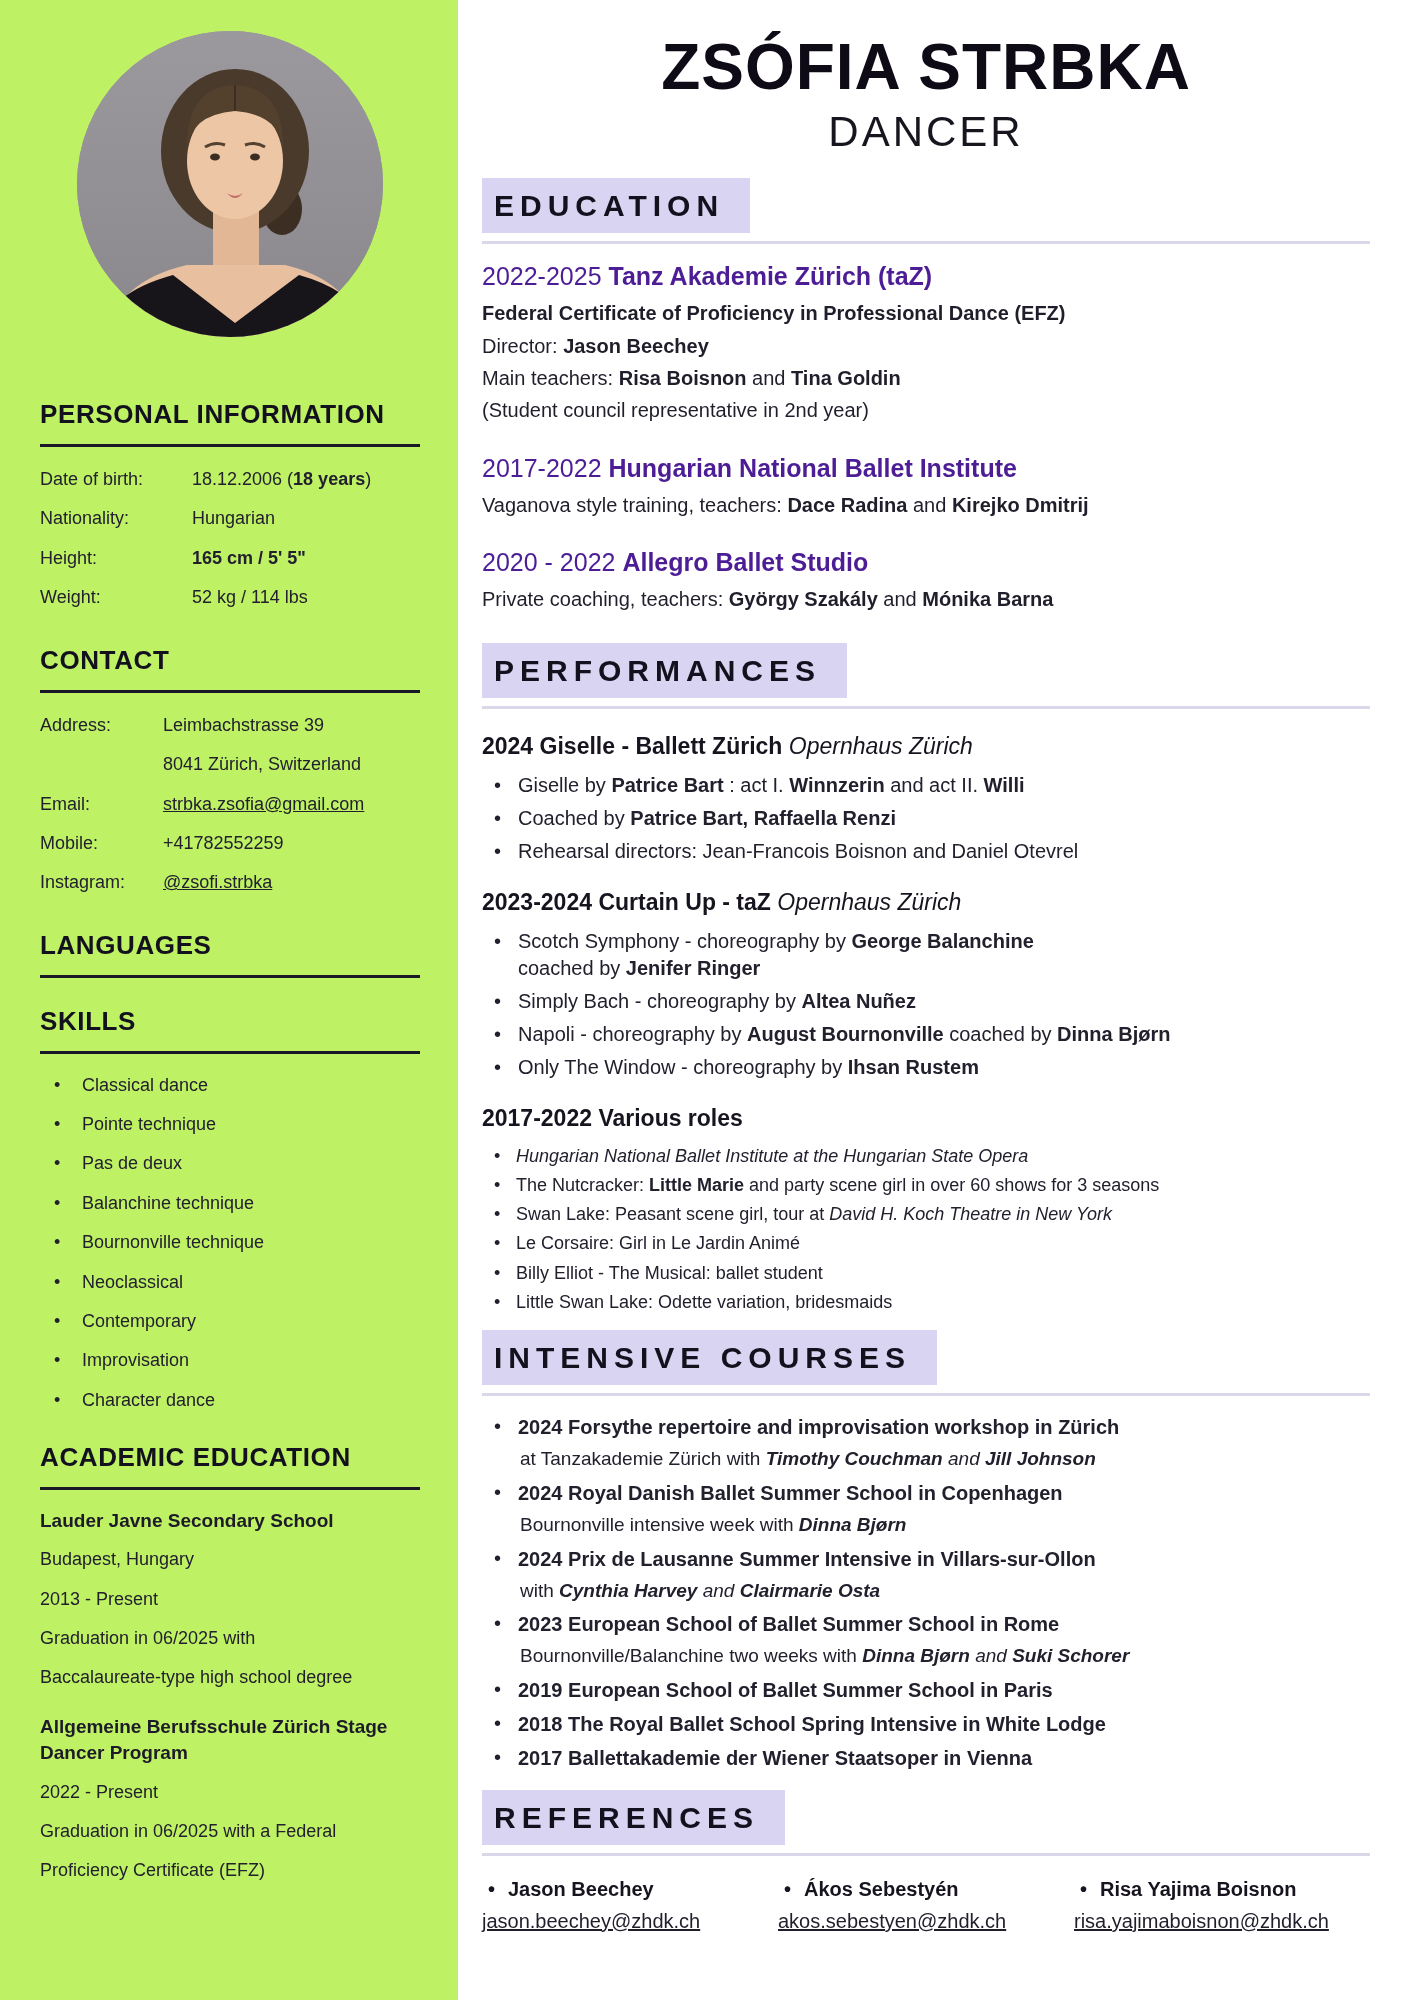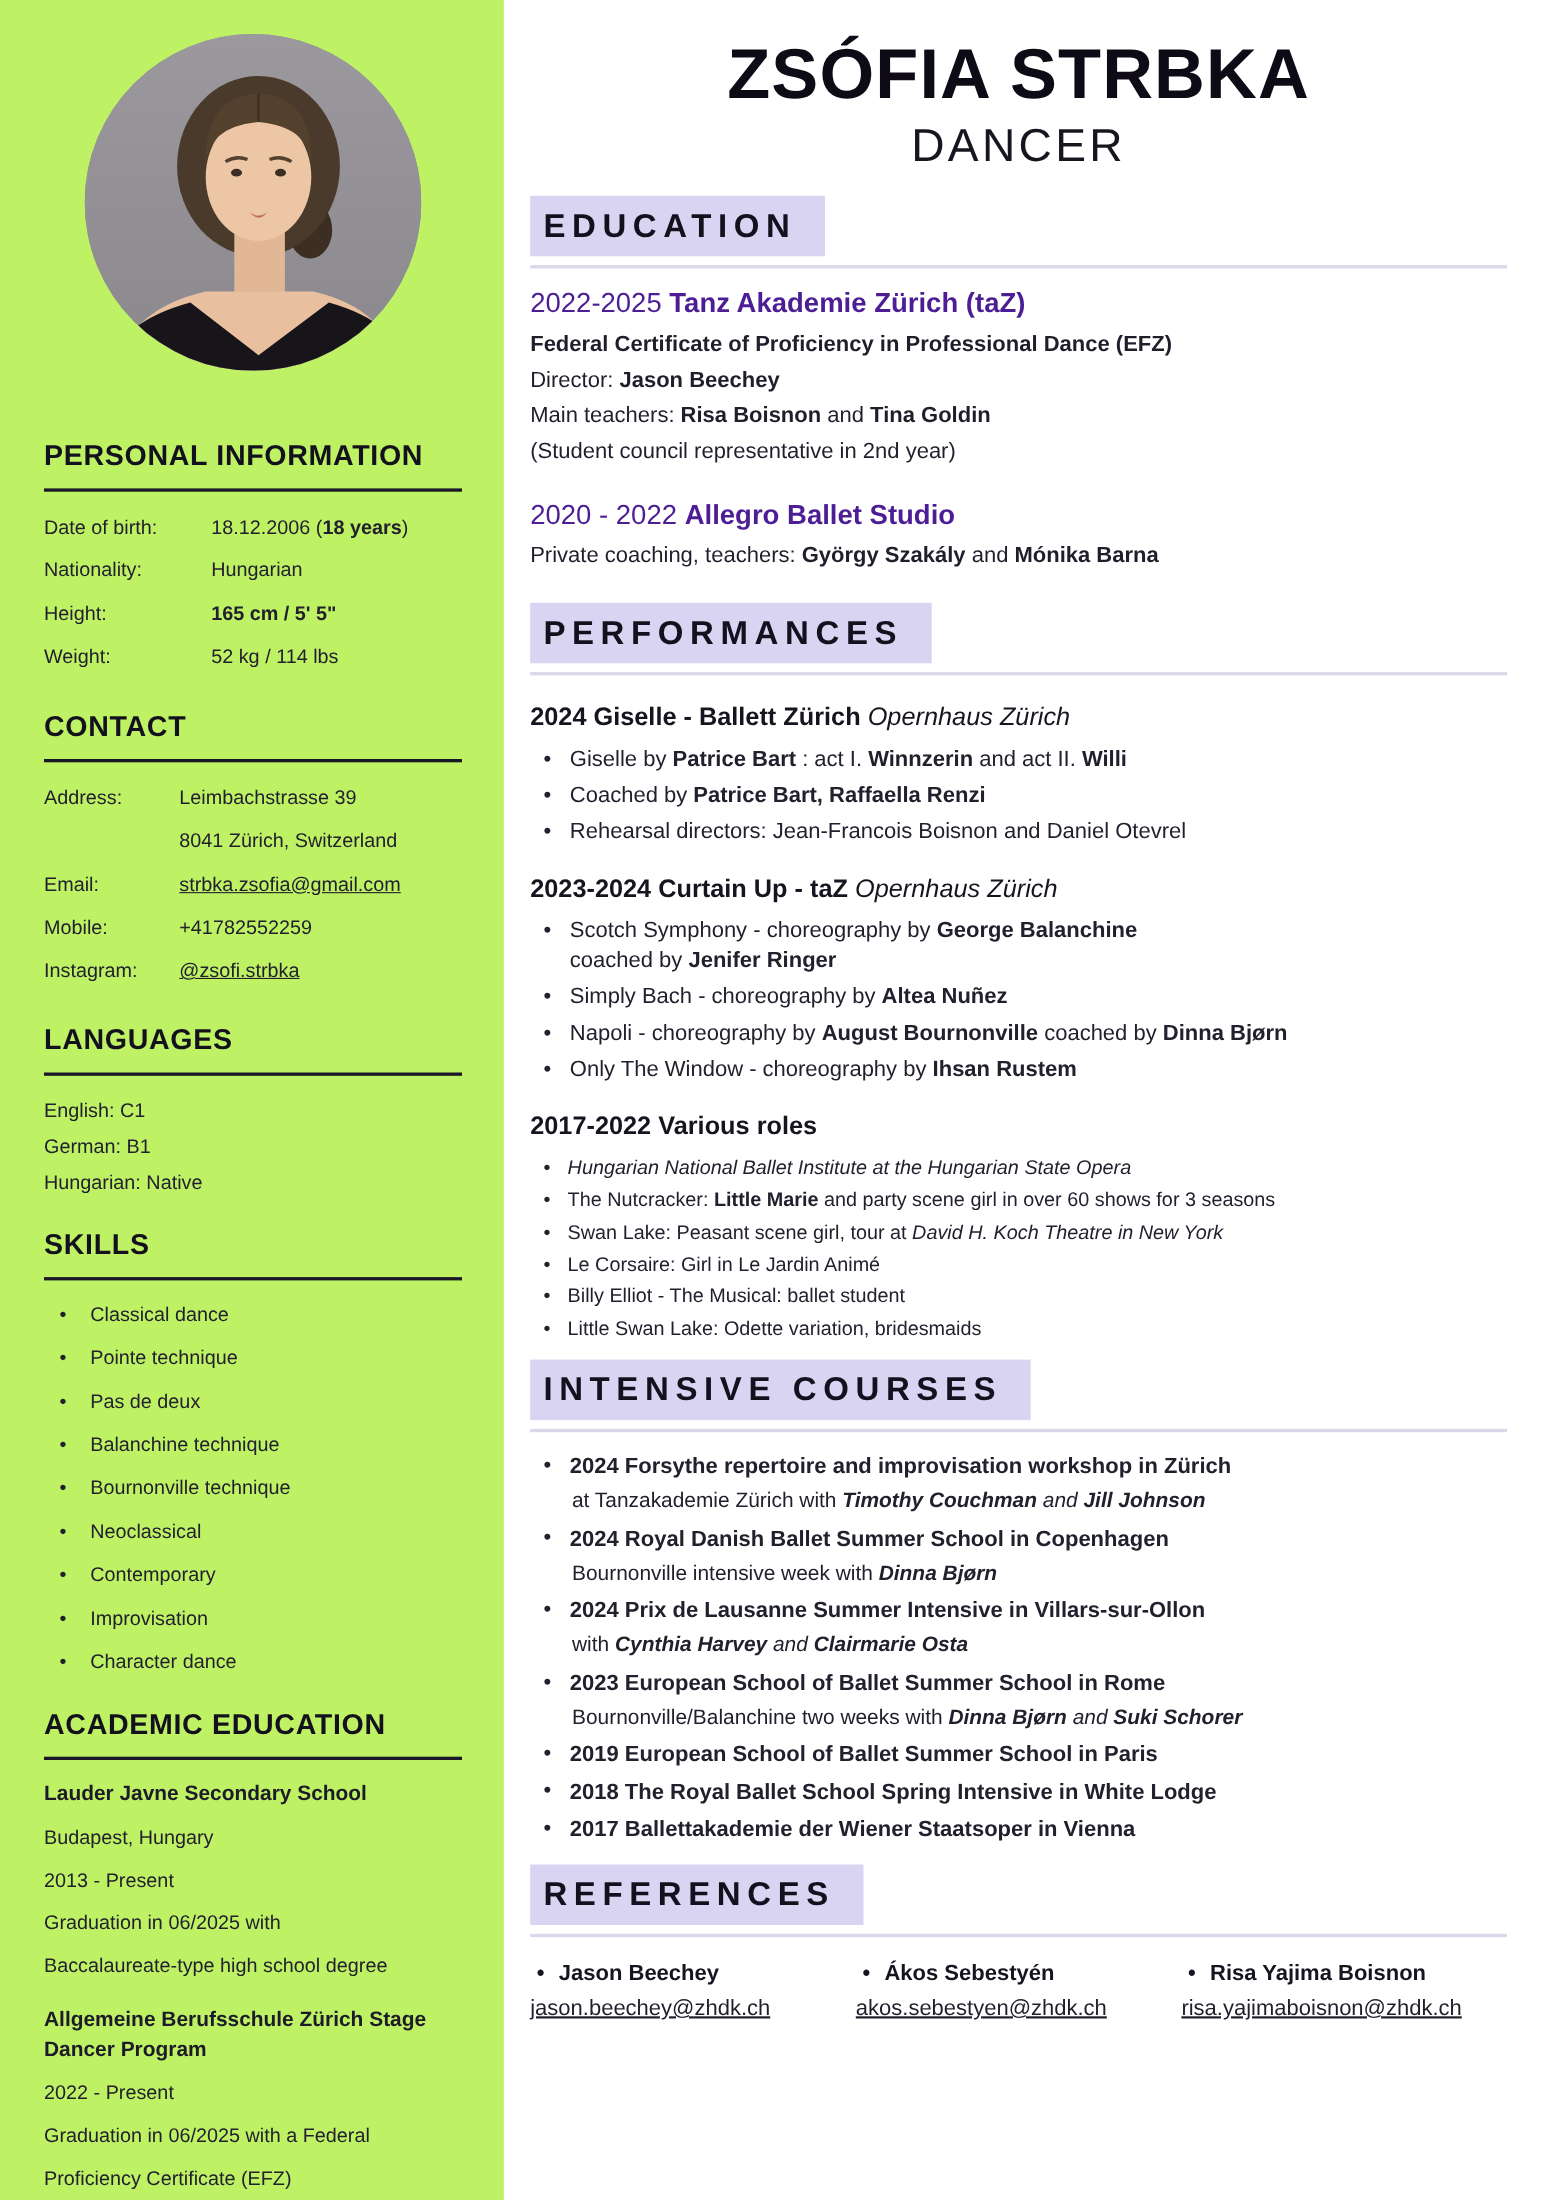--- a/index.html
+++ b/index.html
@@ -179,25 +179,20 @@
             <div class="kv-value">
               <div class="kv-line"><span class="u">@zsofi.strbka</span></div>
             </div>
           </div>
         </div>
     </section>
 
     <section class="side-section" id="sec-languages">
       <h2 class="side-h">LANGUAGES</h2>
       <div class="side-rule"></div>
-      <div class="lang-lines" id="lang-lines">
-          <div class="lang-line">English: C1</div>
-          <div class="lang-line">German:  B1</div>
-          <div class="lang-line">Hungarian: Native</div>
-        </div>
     </section>
 
     <section class="side-section" id="sec-skills">
       <h2 class="side-h">SKILLS</h2>
       <div class="side-rule"></div>
       <ul class="skills-list" id="skills-list">
           <li class="skill-item">Classical dance</li>
           <li class="skill-item">Pointe technique</li>
           <li class="skill-item">Pas de deux</li>
           <li class="skill-item">Balanchine technique</li>
@@ -239,20 +234,24 @@
       <div class="m-rule"></div>
       <div class="edu-entries" id="edu-entries">
           <article class="edu-entry">
             <h3 class="edu-title">2022-2025 <span class="b">Tanz Akademie Zürich (taZ)</span></h3>
             <div class="edu-line"><span class="b">Federal Certificate of Proficiency in Professional Dance (EFZ)</span></div>
             <div class="edu-line">Director: <span class="b">Jason Beechey</span></div>
             <div class="edu-line">Main teachers: <span class="b">Risa Boisnon</span> and <span class="b">Tina Goldin</span></div>
             <div class="edu-line">(Student council representative in 2nd year)</div>
           </article>
           <article class="edu-entry">
+            <h3 class="edu-title">2017-2022 <span class="b">Hungarian National Ballet Institute</span></h3>
+            <div class="edu-line">Vaganova style training, teachers: <span class="b">Dace Radina</span> and <span class="b">Kirejko Dmitrij</span></div>
+          </article>
+          <article class="edu-entry">
             <h3 class="edu-title">2020 - 2022 <span class="b">Allegro Ballet Studio</span></h3>
             <div class="edu-line">Private coaching, teachers: <span class="b">György Szakály</span> and <span class="b">Mónika Barna</span></div>
           </article>
         </div>
     </section>
 
     <section class="m-section" id="sec-performances">
       <h2 class="m-h">PERFORMANCES</h2>
       <div class="m-rule"></div>
       <div class="perf-entries" id="perf-entries">

